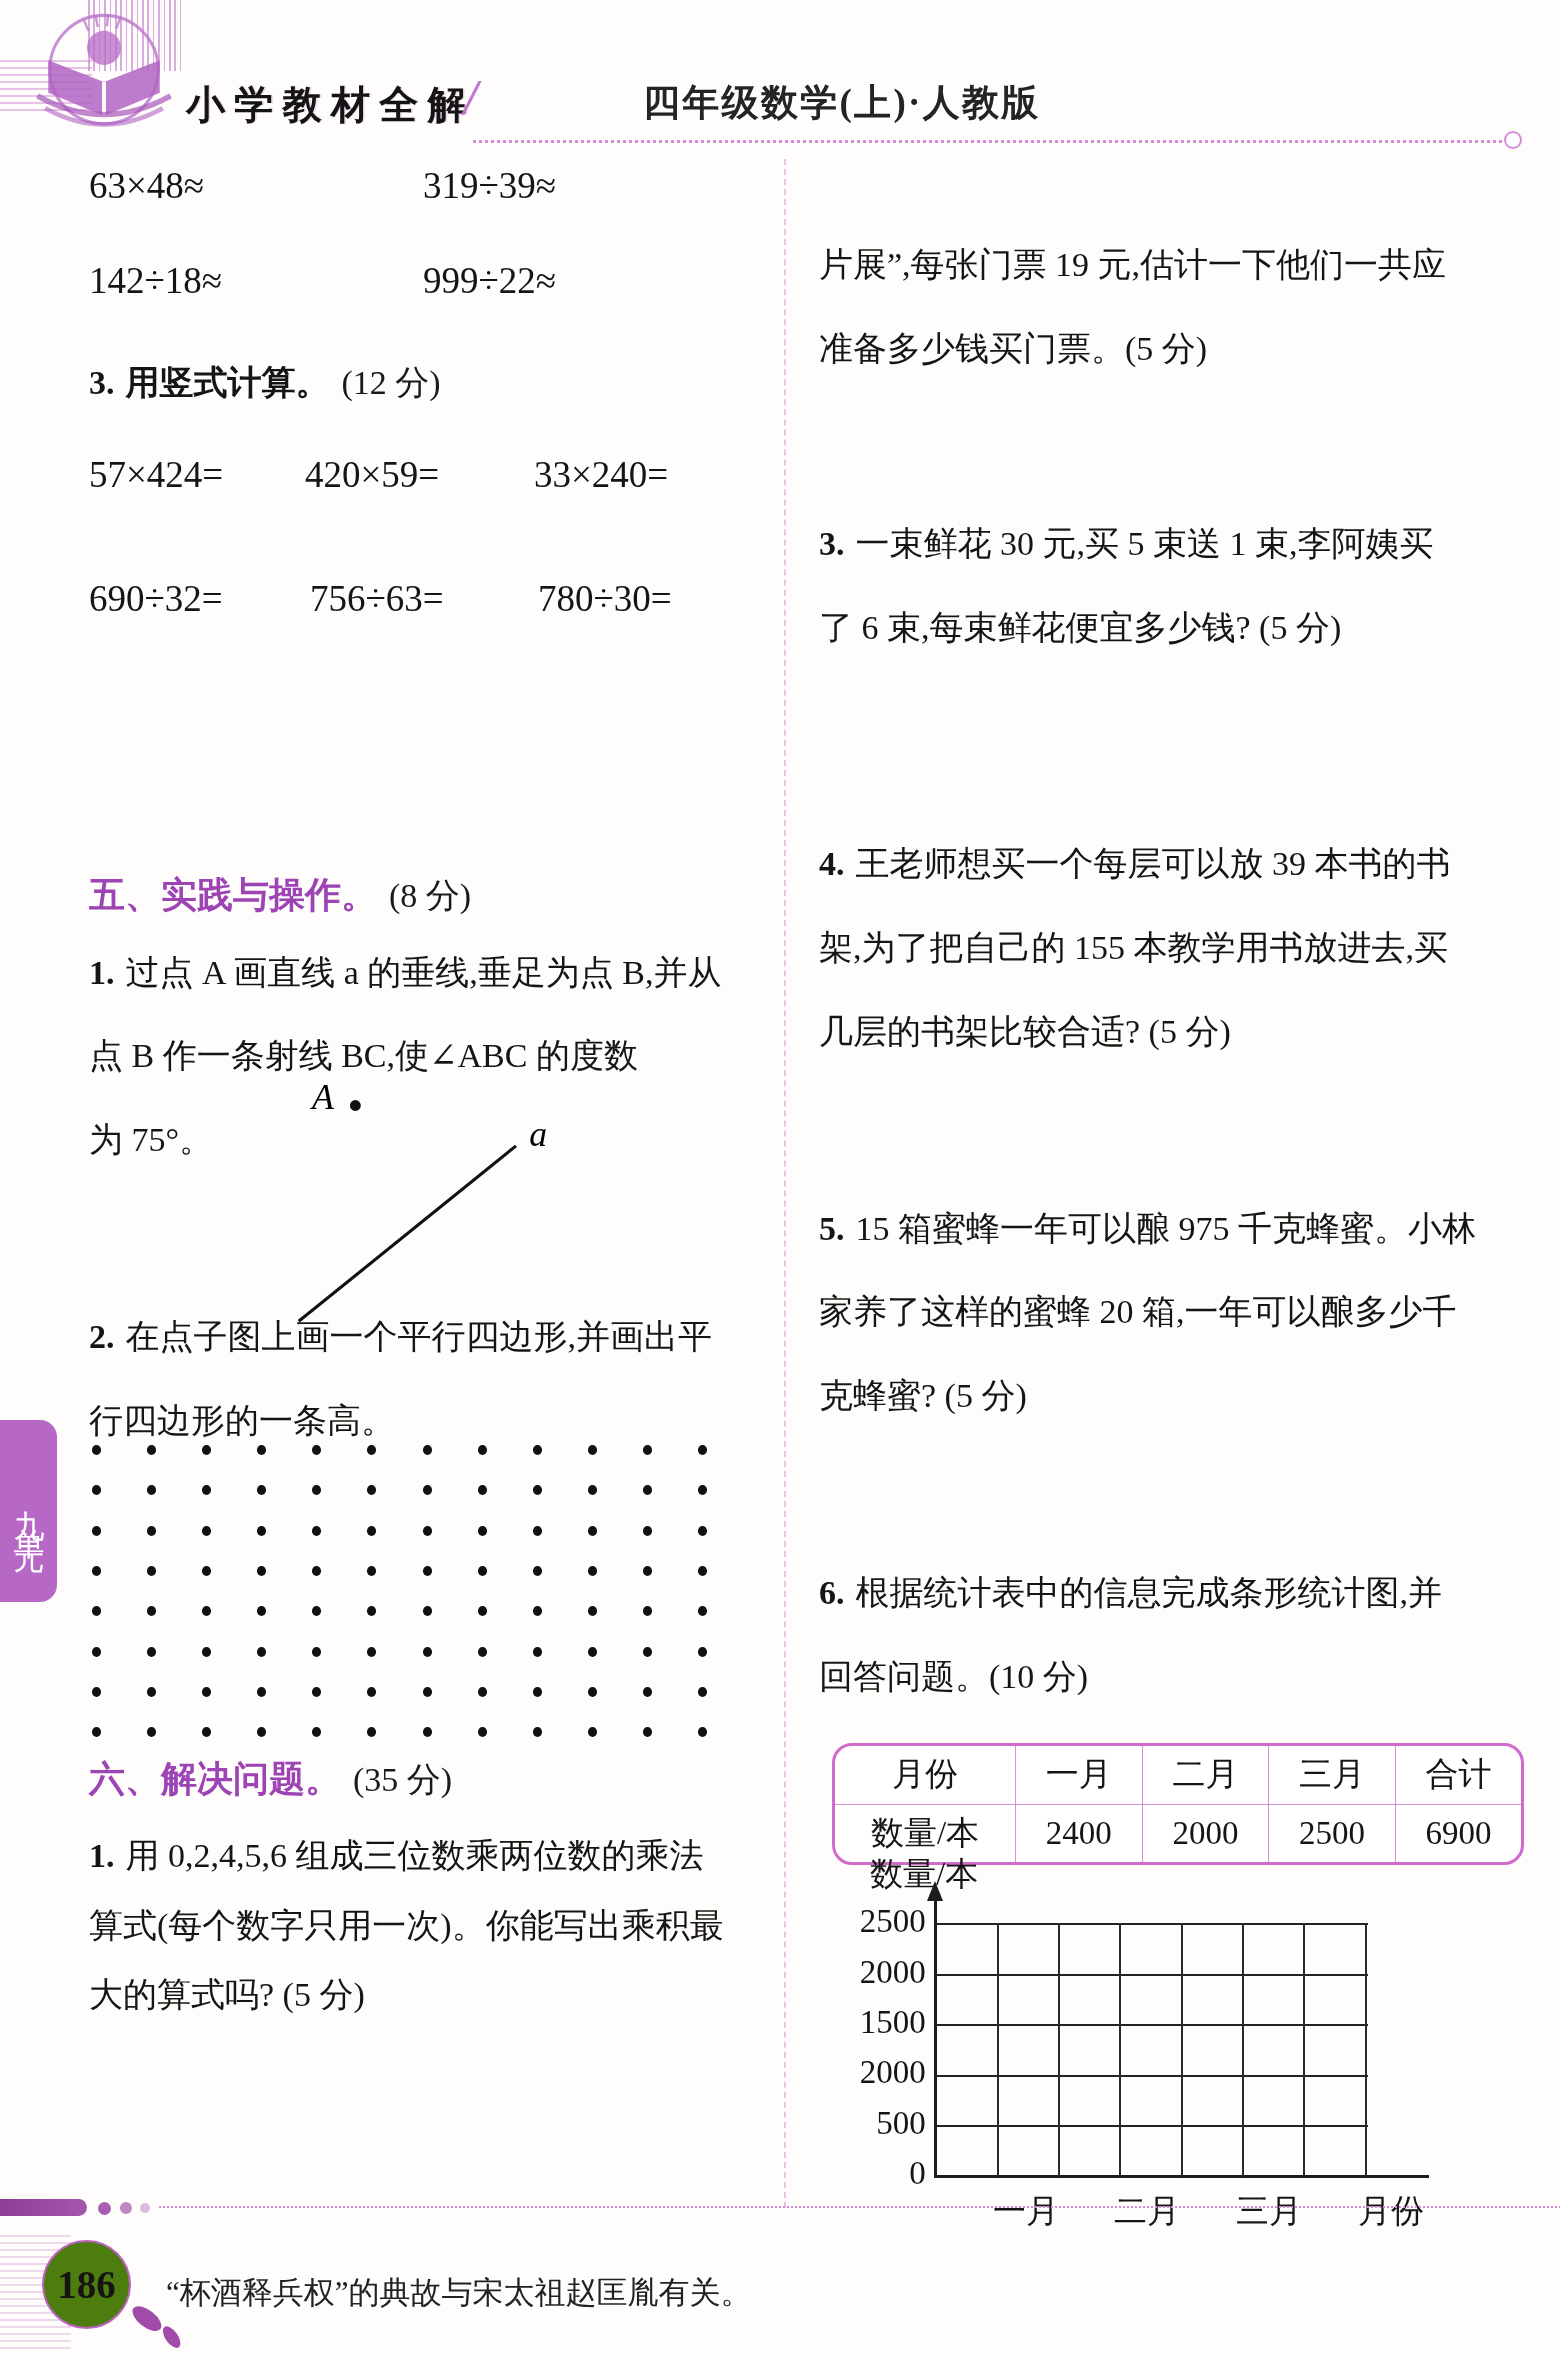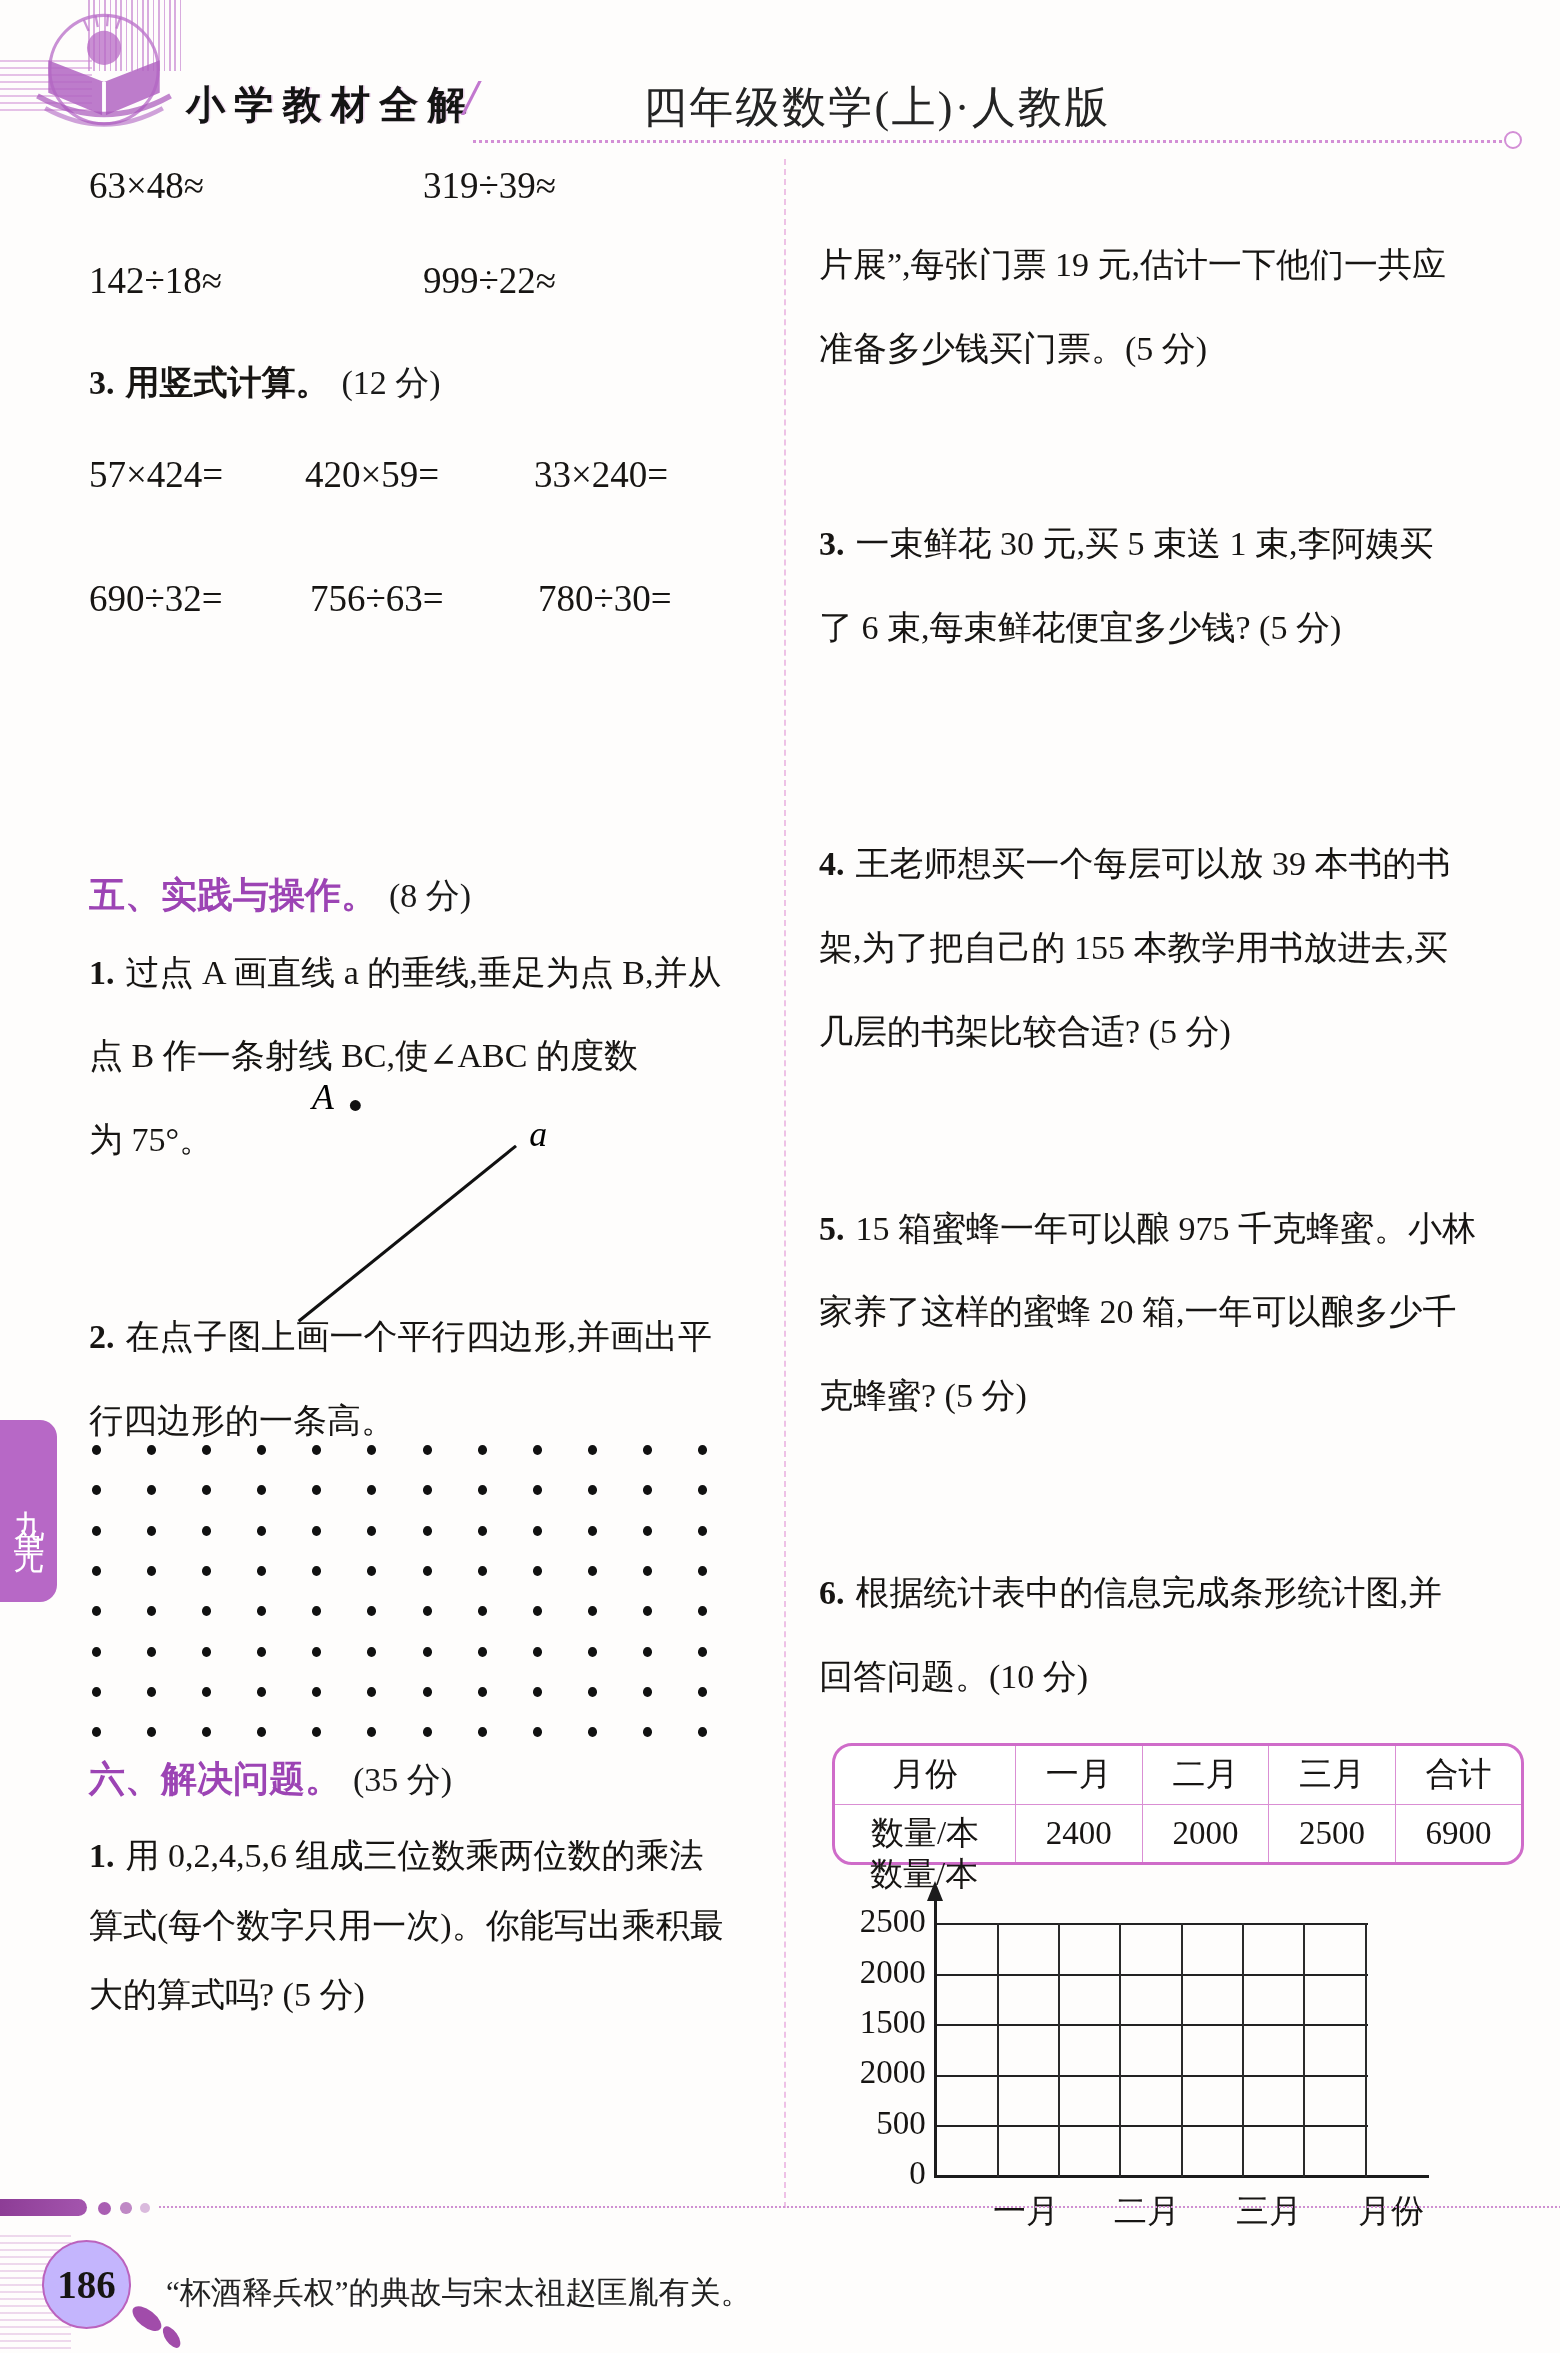--- a/index.html
+++ b/index.html
@@ -8,21 +8,21 @@
   .abs{position:absolute;white-space:nowrap;}
   .t44{font-size:34px;line-height:1.08;}
   .t48{font-size:37px;line-height:1;}
   .pnum{font-weight:bold;margin-right:11px;}
   .sec{font-size:36px;font-weight:bold;color:#9c44b4;}
   .pts{font-weight:normal;color:#1a1a1a;margin-left:12px;}
   
   .brand{left:186px;top:78px;font-size:39px;font-weight:bold;letter-spacing:9.3px;color:#141414;
          text-shadow:1.6px 0 0 rgba(190,110,200,.25);}
   .brand-slash{left:464px;top:68px;font-size:50px;color:#c277cf;font-style:italic;font-weight:bold;}
-  .edition{left:643px;top:78px;font-size:44px;letter-spacing:2.3px;color:#242424;}
+  .edition{left:643px;top:78px;font-size:37px;letter-spacing:2.3px;color:#242424;font-weight:bold;}
   .hdrule{left:473px;top:140px;width:1029px;height:0;border-top:3.1px dotted #d38fd6;}
   .hdrule-circle{left:1504px;top:131px;width:14px;height:14px;border:2.3px solid #d38fd6;border-radius:50%;background:#fff;}
   .deco-vhatch{left:88px;top:0;width:95px;height:71px;
       background:repeating-linear-gradient(90deg,rgba(186,105,198,.55) 0 1.6px,transparent 1.6px 5.4px);}
   .deco-hhatch{left:0;top:57px;width:92px;height:54px;
       background:repeating-linear-gradient(0deg,rgba(205,135,210,.5) 0 1.6px,transparent 1.6px 7px);}
   .deco-fhatch{left:0;top:2233px;width:71px;height:116px;
       background:repeating-linear-gradient(0deg,rgba(200,130,200,.3) 0 1.6px,transparent 1.6px 7px);}
   
   .vdivider{left:784px;top:159px;height:2049px;width:0;border-left:2.3px dashed #eec2e6;}
@@ -54,21 +54,21 @@
   .chart .vline{position:absolute;width:1.6px;height:254px;top:68px;background:#2a2a2a;}
   .chart .tick{position:absolute;left:4.7px;width:102px;text-align:right;font-size:33px;}
   .chart .mon{position:absolute;top:334px;width:116px;text-align:center;font-size:33px;}
   
   .fbar{left:0;top:2199px;width:87px;height:17px;background:linear-gradient(90deg,#8d3d96,#a455ae);border-radius:0 8.5px 8.5px 0;}
   .fdot{position:absolute;border-radius:50%;background:#a455ae;}
   .fdot1{left:98px;top:2202px;width:13px;height:13px;opacity:.95;}
   .fdot2{left:120px;top:2202px;width:11.6px;height:11.6px;opacity:.7;}
   .fdot3{left:140px;top:2203px;width:10px;height:10px;opacity:.4;}
   .fline{left:159px;top:2206px;width:1402px;height:0;border-top:2.3px dotted #cf8fd2;}
-  .pgc{left:42px;top:2240px;width:85px;height:85px;border:2.3px solid #bb63be;border-radius:50%;background:#c4b5fd;
+  .pgc{left:42px;top:2240px;width:85px;height:85px;border:2.3px solid #bb63be;border-radius:50%;background:#4d7c0f;
        display:flex;align-items:center;justify-content:center;font-size:39px;font-weight:bold;z-index:2;}
   .footnote{left:166px;top:2272px;font-size:31px;color:#222;}
 </style>
 </head>
 <body>
 
 <div class="page">
 
   <div class="abs deco-vhatch"></div>
   <div class="abs deco-hhatch"></div>

